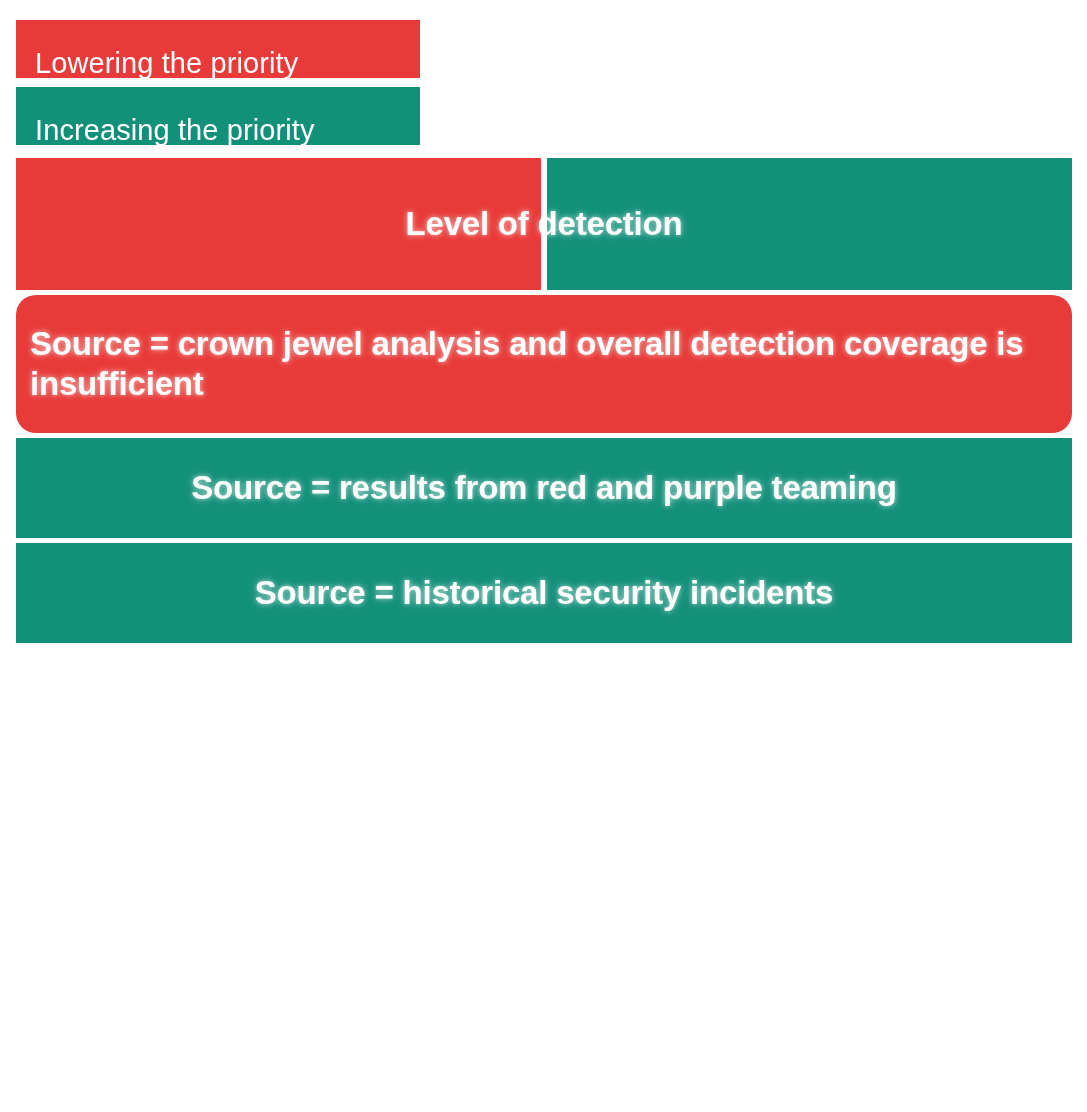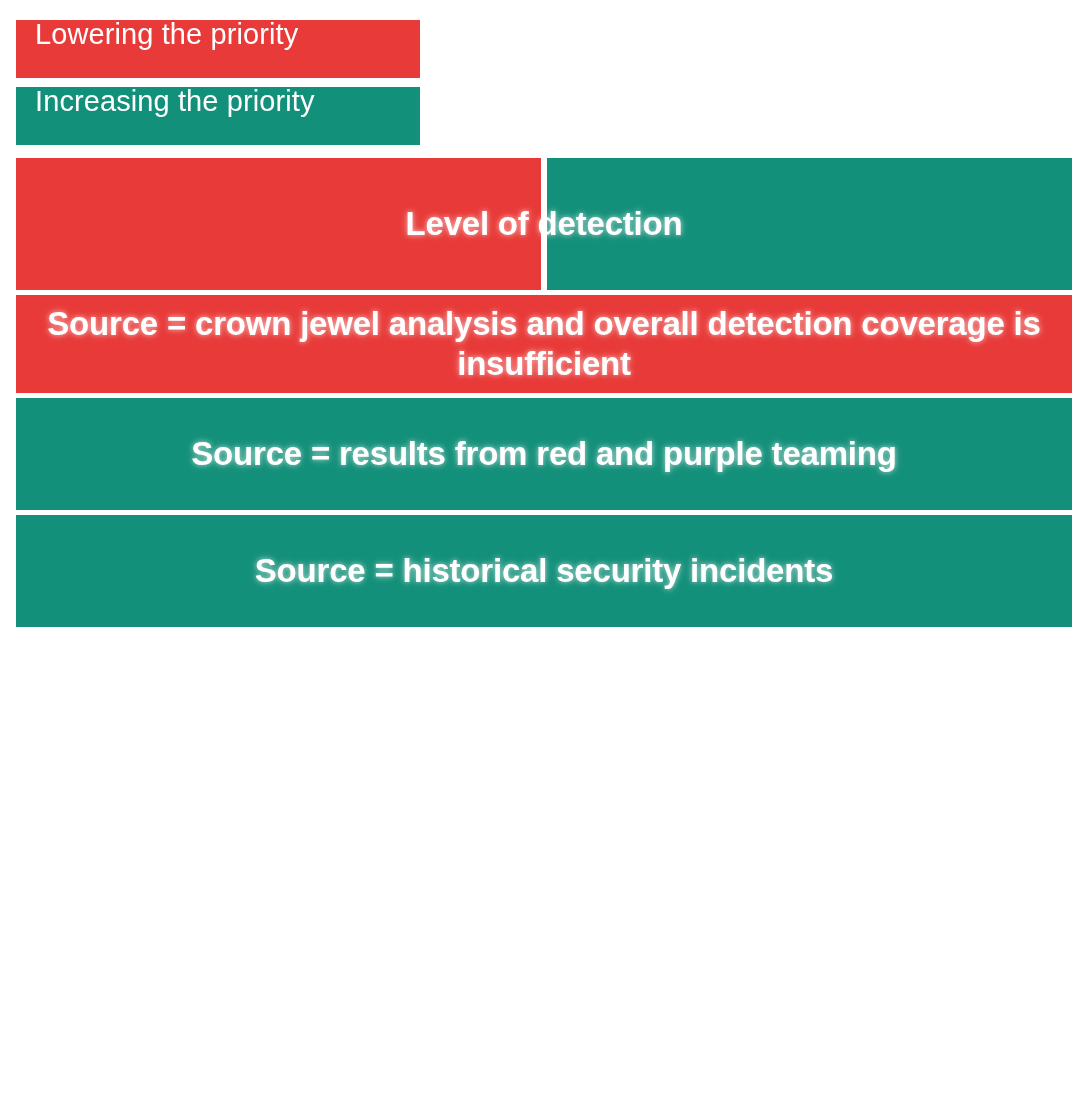--- a/index.html
+++ b/index.html
@@ -26,21 +26,21 @@
   
   .legend {
     position: absolute;
     left: 16px;
     top: 20px;
     width: 404px;
   }
   .legend-bar {
     height: 58px;
     display: flex;
-    align-items: flex-start;
+    align-items: flex-end;
     padding-left: 19px;
     box-sizing: border-box;
     color: #ffffff;
     font-size: 29px;
     font-weight: 400;
     letter-spacing: 0.1px;
     line-height: 1;
     white-space: nowrap;
   }
   .legend-bar.lowering { background: #e83a38; }
@@ -69,40 +69,40 @@
   }
   .half {
     width: 525px;
     height: 100%;
   }
   .half.red   { background: #e83a38; }
   .half.green { background: #13907a; }
 
   
   .row.full {
-    height: 112px;
+    height: 100px;
     display: flex;
     align-items: center;
     justify-content: center;
   }
   .row.full.red   { background: #e83a38; }
   .row.full.green { background: #13907a; }
-  .row.full.tall  { height: 98px; }
+  .row.full.tall  { height: 138px; border-radius: 20px; }
 
   
   .row-text {
     position: absolute;
     left: 0;
     top: 0;
     width: 100%;
     height: 100%;
     display: flex;
     align-items: center;
     justify-content: center;
-    text-align: center;
+    text-align: left;
     color: #ffffff;
     font-size: 33px;
     font-weight: bold;
     line-height: 1.22;
     letter-spacing: -0.2px;
     padding: 0 14px;
     box-sizing: border-box;
     text-shadow:
        0 0 5px rgba(255,255,255,0.55),
        0 0 10px rgba(255,255,255,0.30);

